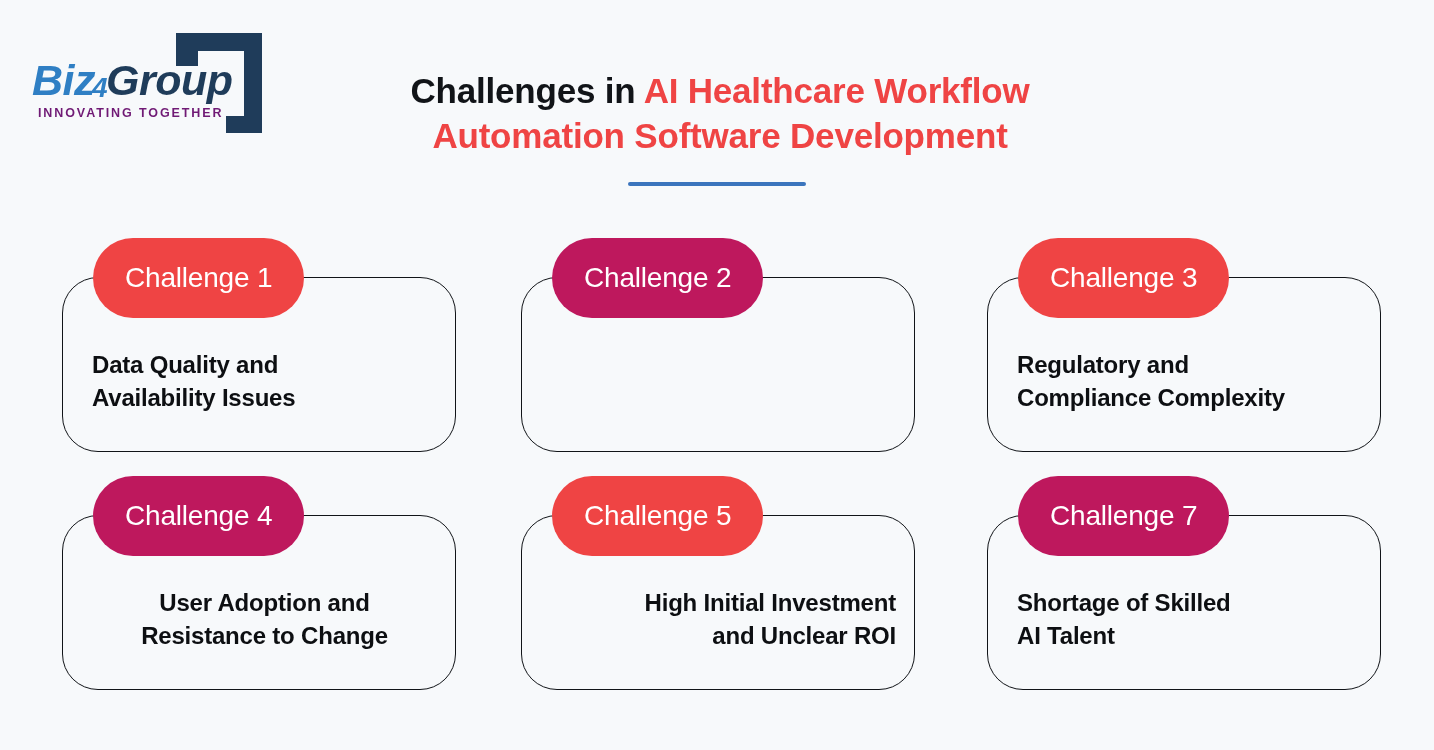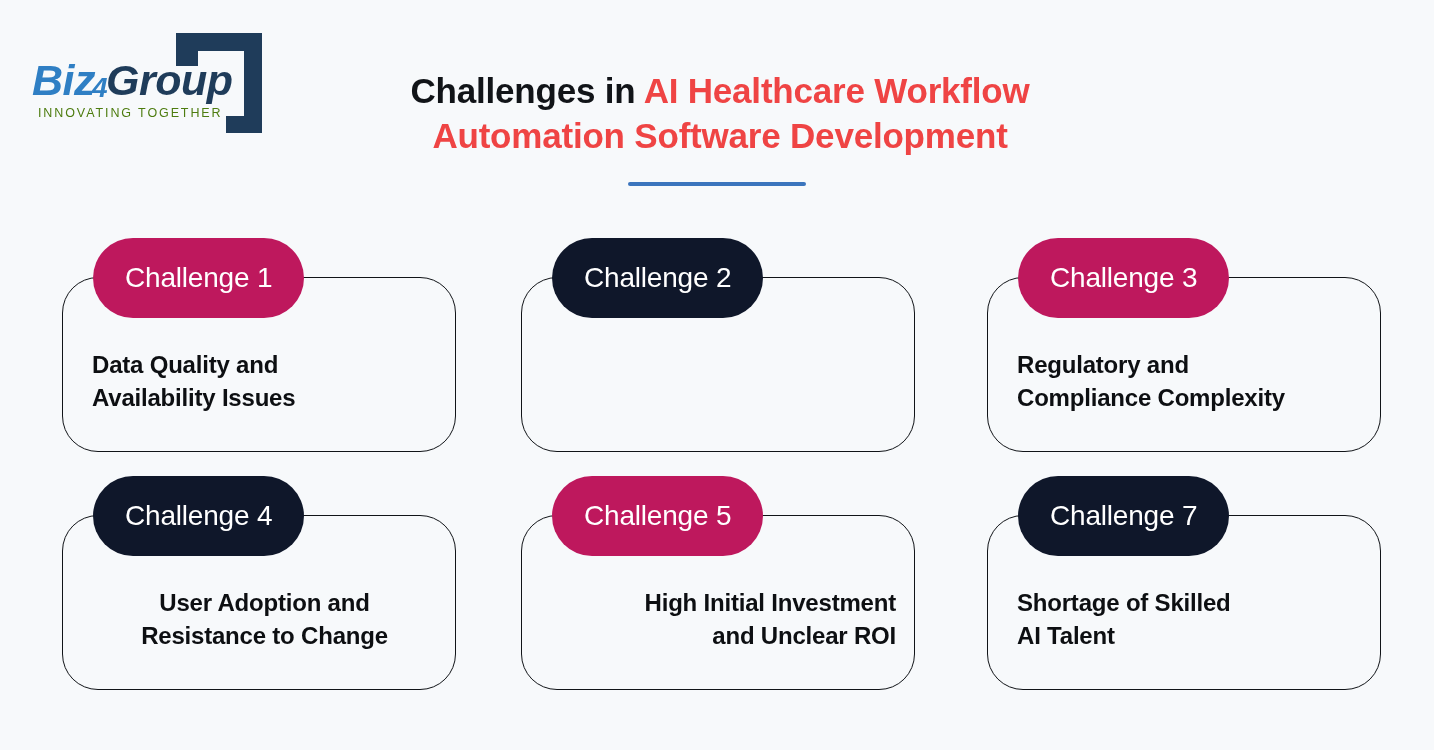--- a/index.html
+++ b/index.html
@@ -50,24 +50,24 @@
     vertical-align: -2px;
     margin: 0 -1px 0 -3px;
   }
   .logo-group { color: #1f3c5a; }
   .logo-tagline {
     position: absolute;
     left: 8px;
     top: 78px;
     font-family: "Liberation Sans", sans-serif;
     font-style: normal;
-    font-weight: 400;
+    font-weight: 700;
     font-size: 12.5px;
     letter-spacing: 1.9px;
-    color: #4d7c0f;
+    color: #701a75;
     white-space: nowrap;
   }
 
   
   .heading {
     position: absolute;
     left: 300px;
     top: 68px;
     width: 840px;
     text-align: center;
@@ -121,22 +121,22 @@
     display: flex;
     align-items: center;
     justify-content: center;
     border-radius: 40px;
     color: #ffffff;
     font-size: 28px;
     font-weight: 400;
     letter-spacing: -0.2px;
     white-space: nowrap;
   }
-  .badge.dark  { background: #be185d; }
-  .badge.light { background: #0f172a; }
+  .badge.dark  { background: #ef4444; }
+  .badge.light { background: #be185d; }
 
   .card-text {
     position: absolute;
     left: 29px;
     top: 70px;
     right: 18px;
     font-size: 24px;
     line-height: 33px;
     font-weight: 700;
     color: #0d0f12;

